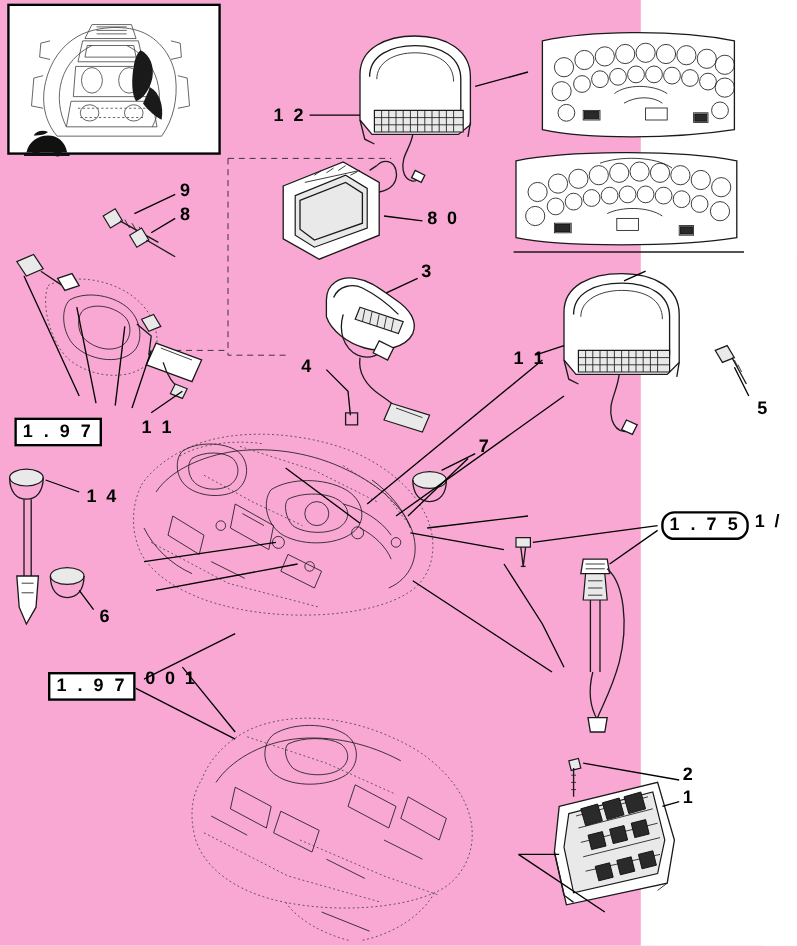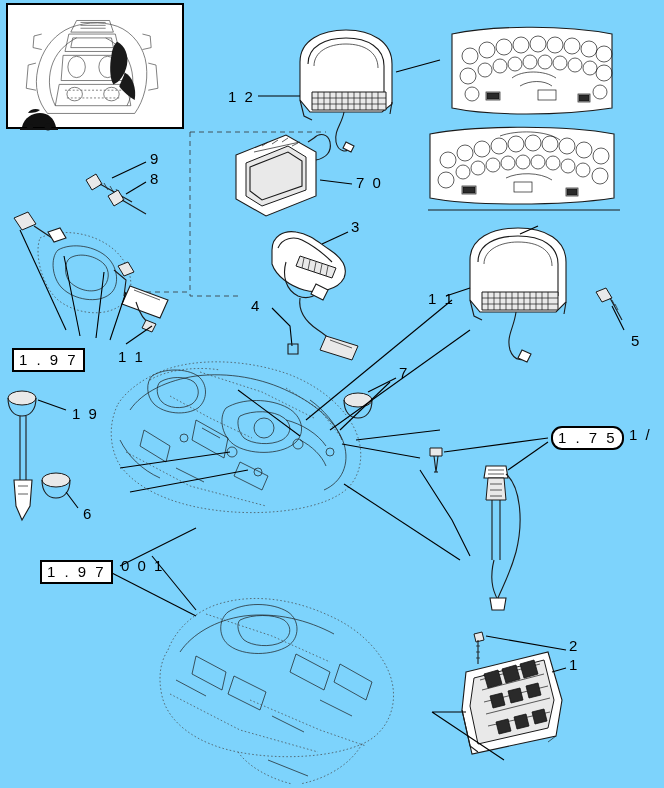--- a/index.html
+++ b/index.html
@@ -9,23 +9,24 @@
   }
   body {
     width: 664px;
     height: 788px;
     font-family: "Liberation Sans", sans-serif;
     color: #000000;
     overflow: hidden;
   }
   #sheet {
     position: relative;
-    width: 664px;
+    width: 534px;
     height: 788px;
-    background: #7dd3fc;
+    background: #f9a8d4;
+    font-weight: bold;
   }
   svg.layer {
     position: absolute;
     left: 0;
     top: 0;
     width: 664px;
     height: 788px;
   }
   .lbl {
     position: absolute;
@@ -472,28 +473,28 @@
       <path d="M196 528 L120 566"></path>
       <path d="M344 484 L460 560"></path>
       <path d="M306 420 L452 300"></path>
       <path d="M330 430 L470 330"></path>
     </g>
   </svg>
 
   <div class="lbl" style="left:228px;top:89px;">1 2</div>
   <div class="lbl" style="left:150px;top:151px;">9</div>
   <div class="lbl" style="left:150px;top:171px;">8</div>
-  <div class="lbl" style="left:356px;top:175px;">7 0</div>
+  <div class="lbl" style="left:356px;top:175px;">8 0</div>
   <div class="lbl" style="left:351px;top:219px;">3</div>
   <div class="lbl" style="left:251px;top:298px;">4</div>
   <div class="lbl" style="left:428px;top:291px;">1 1</div>
   <div class="lbl" style="left:631px;top:333px;">5</div>
   <div class="lbl" style="left:118px;top:349px;">1 1</div>
   <div class="lbl" style="left:399px;top:365px;">7</div>
-  <div class="lbl" style="left:72px;top:406px;">1 9</div>
+  <div class="lbl" style="left:72px;top:406px;">1 4</div>
   <div class="lbl" style="left:83px;top:506px;">6</div>
   <div class="lbl" style="left:629px;top:427px;">1 /</div>
   <div class="lbl" style="left:569px;top:638px;">2</div>
   <div class="lbl" style="left:569px;top:657px;">1</div>
 
   <div class="refbox" style="left:12px;top:348px;">1 . 9 7</div>
   <div class="refbox" style="left:551px;top:426px;border-radius:11px;">1 . 7 5</div>
   <div class="refbox" style="left:40px;top:560px;">1 . 9 7</div>
   <div class="lbl" style="left:121px;top:558px;">0  0 1</div>
 

